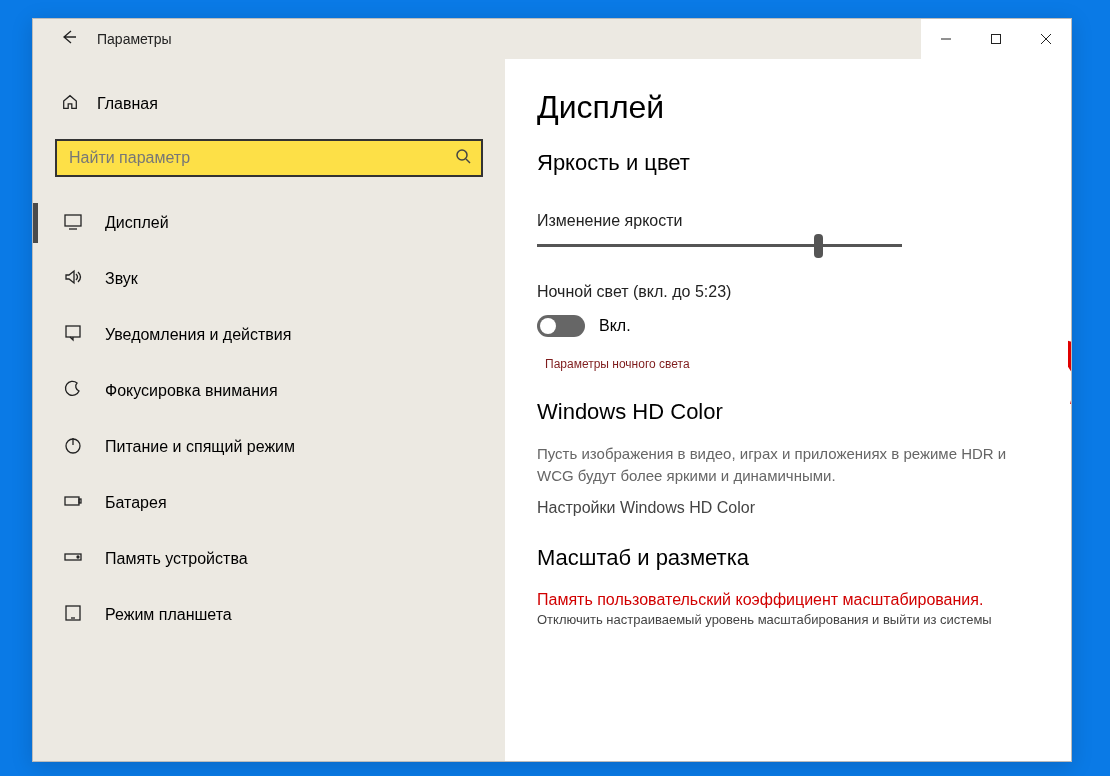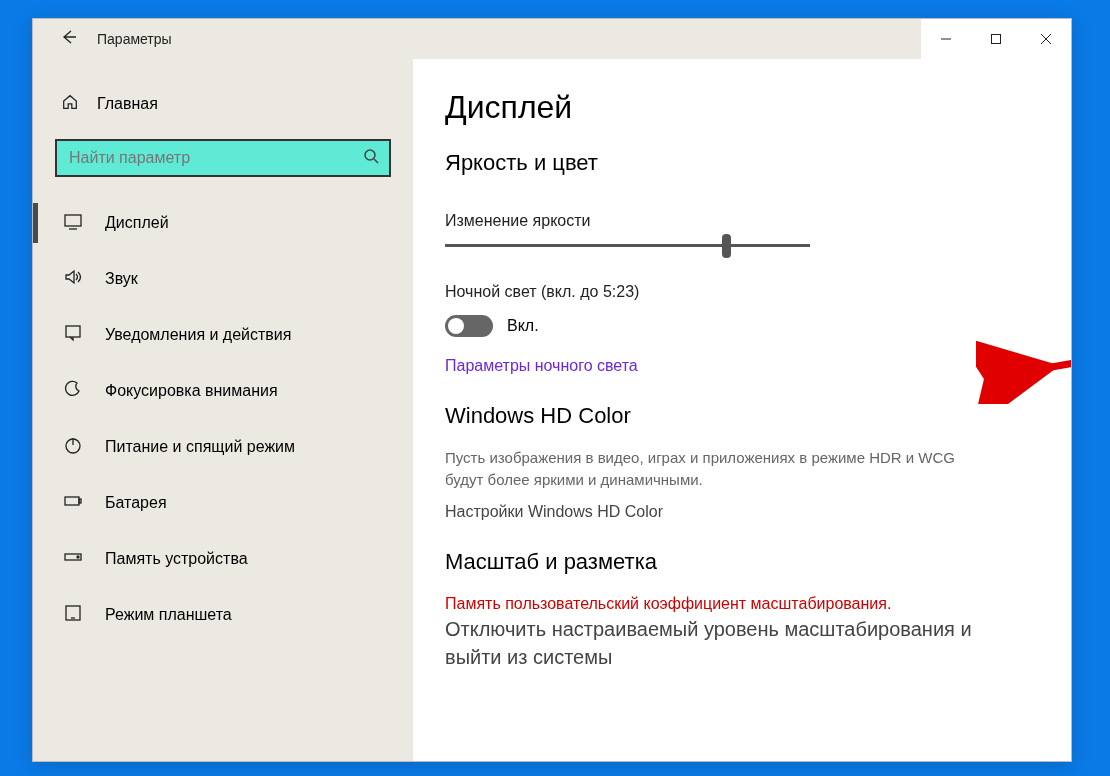--- a/index.html
+++ b/index.html
@@ -10,47 +10,47 @@
     box-shadow: 0 4px 20px rgba(0,0,0,0.15);
   }
   .titlebar { height: 40px; display: flex; align-items: center; }
   .titlebar-left { display: flex; align-items: center; gap: 20px; padding-left: 28px; flex: 1; background: #ece9e2; height: 100%; }
   .back-arrow { font-size: 16px; cursor: pointer; }
   .title-text { font-size: 14px; color: #222; }
   .windowbtns { display: flex; height: 100%; }
   .winbtn { width: 50px; display: flex; align-items: center; justify-content: center; cursor: pointer; font-size: 14px; }
   .winbtn svg { width: 12px; height: 12px; stroke: #222; stroke-width: 1; fill: none; }
   .body { flex: 1; display: flex; overflow: hidden; }
-  .sidebar { width: 380px; background: #ece9e2; display: flex; flex-direction: column; padding-top: 24px; }
+  .sidebar { width: 472px; background: #ece9e2; display: flex; flex-direction: column; padding-top: 24px; }
   .home-row { display: flex; align-items: center; gap: 18px; padding: 10px 28px; font-size: 16px; cursor: pointer; }
   .home-row svg { width: 18px; height: 18px; stroke: #222; fill: none; stroke-width: 1.4; }
   .searchwrap { margin: 14px 22px 18px 22px; position: relative; }
-  .searchbox { width: 100%; height: 38px; border: 2px solid #333; background: #5eead4; padding: 0 40px 0 12px; font-size: 16px; color: #666; outline: none; }
+  .searchbox { width: 100%; height: 38px; border: 2px solid #333; background: #fde047; padding: 0 40px 0 12px; font-size: 16px; color: #666; outline: none; }
   .searchbox::placeholder { color: #777; }
   .searchicon { position: absolute; right: 12px; top: 50%; transform: translateY(-50%); }
   .searchicon svg { width: 16px; height: 16px; stroke: #444; fill: none; stroke-width: 1.5; }
   .navheader { font-weight: 600; font-size: 16px; padding: 10px 22px 18px 22px; }
   .navlist { display: flex; flex-direction: column; }
   .navitem { display: flex; align-items: center; gap: 22px; padding: 16px 22px 16px 30px; font-size: 16px; cursor: pointer; position: relative; }
   .navitem.active::before { content: ""; position: absolute; left: 0; top: 8px; bottom: 8px; width: 5px; background: #4a4a4a; }
   .navitem svg { width: 20px; height: 20px; stroke: #222; fill: none; stroke-width: 1.3; flex-shrink: 0; }
   .content { flex: 1; padding: 30px 40px 20px 32px; overflow-y: auto; position: relative; }
   .content h1 { font-weight: 400; font-size: 32px; margin-bottom: 24px; }
   .content h2 { font-weight: 400; font-size: 22px; margin-bottom: 18px; margin-top: 8px; }
   .label { font-size: 16px; color: #222; margin-bottom: 14px; margin-top: 36px; }
   .slider-track { width: 365px; height: 3px; background: #555; position: relative; margin-bottom: 28px; margin-top: 10px; }
   .slider-thumb { position: absolute; left: 277px; top: -10px; width: 9px; height: 24px; background: #555; border-radius: 4px; }
   .togglerow { display: flex; align-items: center; gap: 14px; margin-bottom: 20px; }
   .toggle { width: 48px; height: 22px; background: #666; border-radius: 11px; position: relative; cursor: pointer; }
   .toggle-knob { position: absolute; left: 3px; top: 3px; width: 16px; height: 16px; background: #fff; border-radius: 50%; }
-  .link { color: #6d28d9; font-size: 16px; margin-bottom: 28px; cursor: pointer; }
+  .link { color: #7f1d1d; font-size: 12px; margin-bottom: 28px; cursor: pointer; margin-left: 8px; }
   .desc { color: #666; font-size: 15px; line-height: 1.45; margin-bottom: 12px; max-width: 540px; }
   .link2 { color: #444; font-size: 16px; margin-bottom: 28px; cursor: pointer; }
   .warn { color: #d10000; font-size: 16px; max-width: 540px; line-height: 1.4; }
-  .warn-sub { color: #444; font-size: 20px; max-width: 540px; line-height: 1.4; cursor: pointer; }
+  .warn-sub { color: #444; font-size: 13px; max-width: 540px; line-height: 1.4; cursor: pointer; }
   .arrow-annot { position: absolute; left: 563px; top: 205px; pointer-events: none; }
 </style>
 </head>
 <body>
 
 <div class="window">
   <div class="titlebar">
     <div class="titlebar-left">
       <span class="back-arrow">
         <svg viewBox="0 0 16 16" width="16" height="16">

